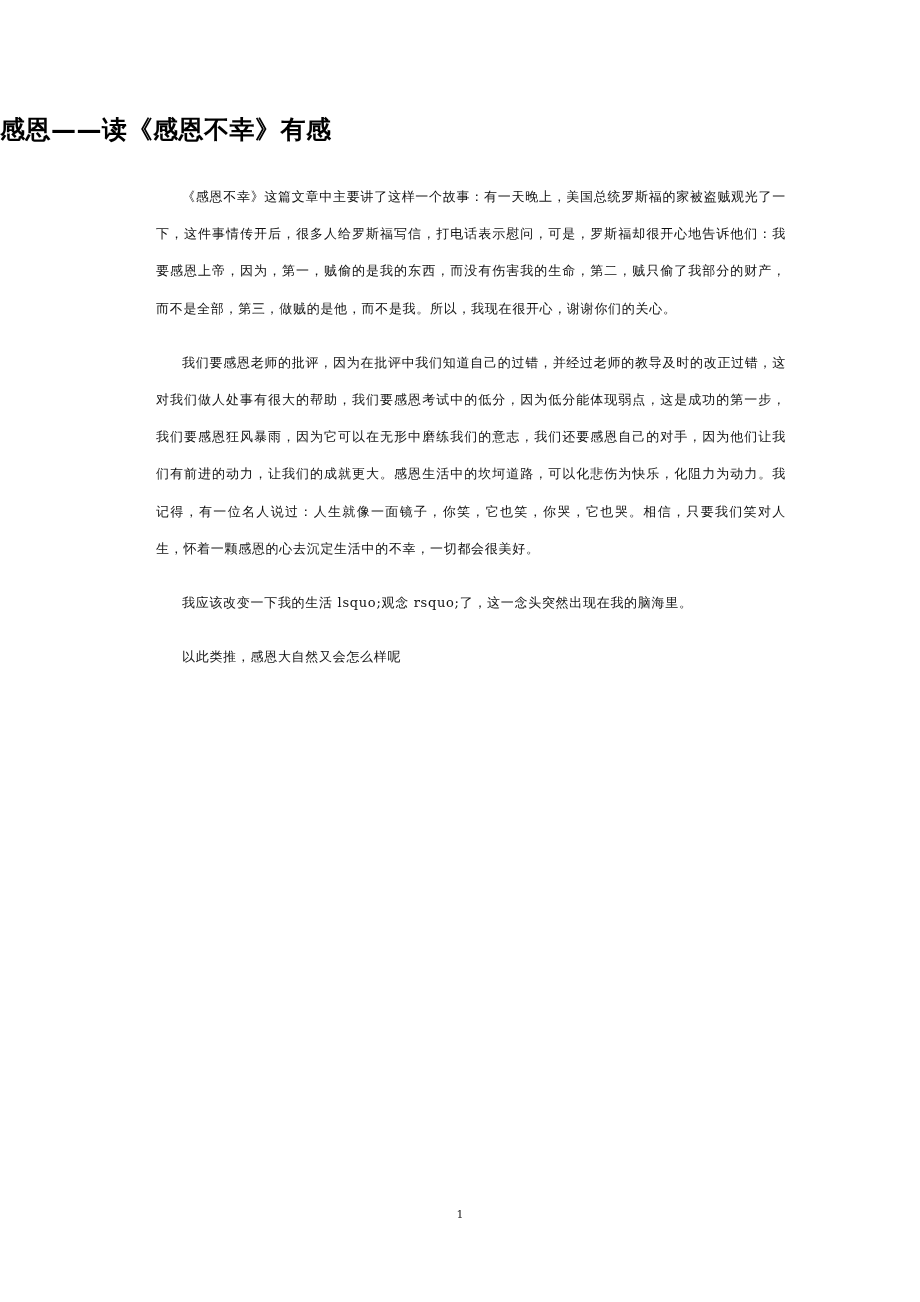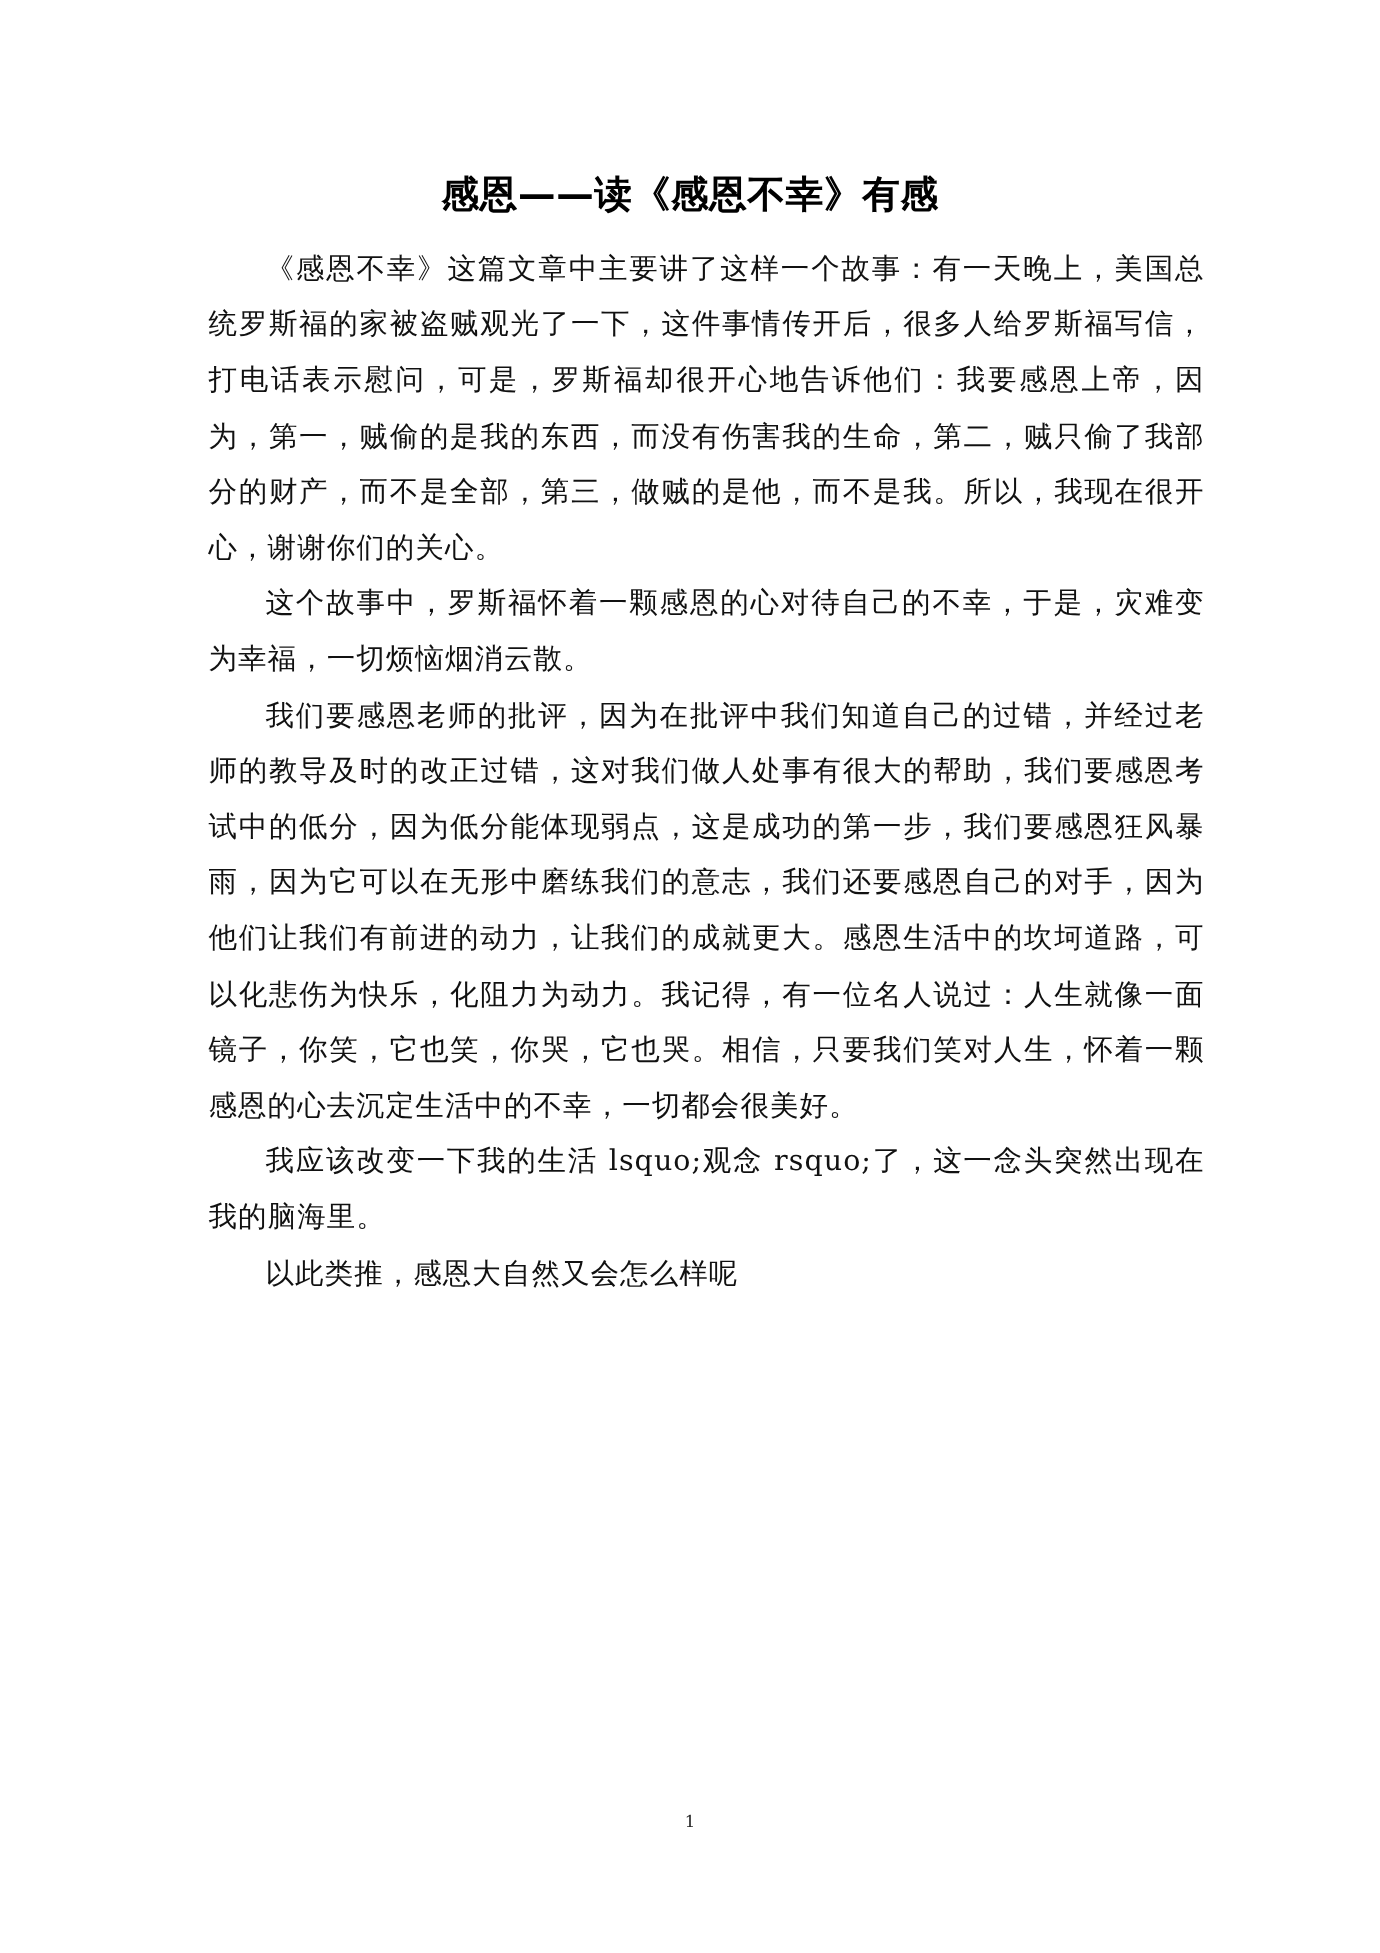--- a/index.html
+++ b/index.html
@@ -21,37 +21,36 @@
       top: 0;
       width: 920px;
       height: 1302px;
       background: #ffffff;
     }
     .title {
       position: absolute;
       left: 0;
       width: 920px;
       top: 112px;
-      text-align: center;
       font-family: "DejaVu Sans", "Liberation Sans", sans-serif;
       font-weight: bold;
       font-size: 25px;
       letter-spacing: 0.5px;
       color: #000000;
       line-height: 36px;
     }
     .body-text {
       position: absolute;
       left: 139px;
       top: 161px;
       width: 664px;
     }
     .para {
-      margin: 0;
-      font-size: 19px;
+      margin: 17px;
+      font-size: 13px;
       line-height: 37.2px;
       text-indent: 2em;
       text-align: justify;
       text-align-last: left;
       letter-spacing: 0.7px;
       word-break: break-all;
     }
     .page-number {
       position: absolute;
       left: 0;
@@ -64,20 +63,19 @@
     }
   </style>
 </head>
 <body>
 
 <div class="page">
   <div class="title">感恩——读《感恩不幸》有感</div>
 
   <div class="body-text">
     <p class="para">《感恩不幸》这篇文章中主要讲了这样一个故事：有一天晚上，美国总统罗斯福的家被盗贼观光了一下，这件事情传开后，很多人给罗斯福写信，打电话表示慰问，可是，罗斯福却很开心地告诉他们：我要感恩上帝，因为，第一，贼偷的是我的东西，而没有伤害我的生命，第二，贼只偷了我部分的财产，而不是全部，第三，做贼的是他，而不是我。所以，我现在很开心，谢谢你们的关心。</p>
-    <p class="para">这个故事中，罗斯福怀着一颗感恩的心对待自己的不幸，于是，灾难变为幸福，一切烦恼烟消云散。</p>
     <p class="para">我们要感恩老师的批评，因为在批评中我们知道自己的过错，并经过老师的教导及时的改正过错，这对我们做人处事有很大的帮助，我们要感恩考试中的低分，因为低分能体现弱点，这是成功的第一步，我们要感恩狂风暴雨，因为它可以在无形中磨练我们的意志，我们还要感恩自己的对手，因为他们让我们有前进的动力，让我们的成就更大。感恩生活中的坎坷道路，可以化悲伤为快乐，化阻力为动力。我记得，有一位名人说过：人生就像一面镜子，你笑，它也笑，你哭，它也哭。相信，只要我们笑对人生，怀着一颗感恩的心去沉定生活中的不幸，一切都会很美好。</p>
     <p class="para">我应该改变一下我的生活 lsquo;观念 rsquo;了，这一念头突然出现在我的脑海里。</p>
     <p class="para">以此类推，感恩大自然又会怎么样呢</p>
   </div>
 
   <div class="page-number">1</div>
 </div>
 
 </body></html>

